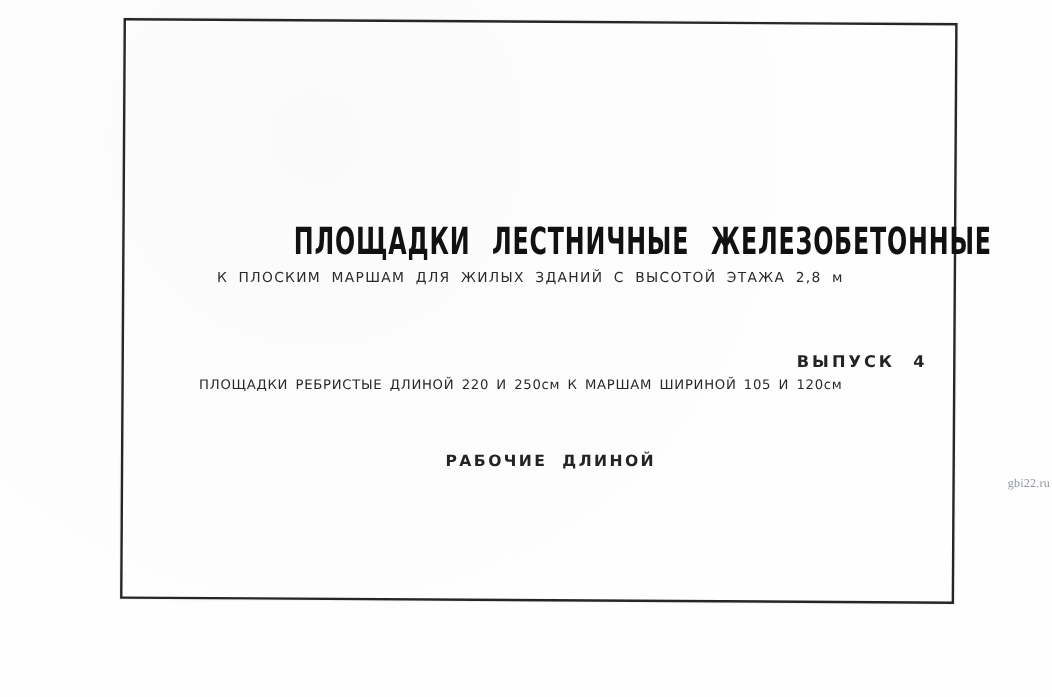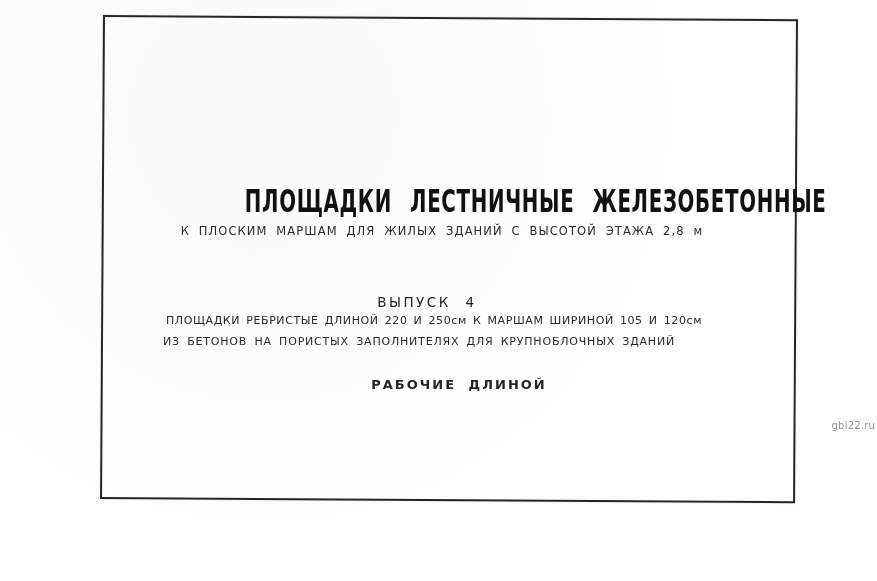--- a/index.html
+++ b/index.html
@@ -77,25 +77,26 @@
     top: 224px;
     font-size: 11.5px;
     letter-spacing: 1.1px;
     word-spacing: 4px;
     color: #2a2a2a;
     transform: translateX(-7px);
   }
   .issue-line {
     top: 294px;
     font-size: 13.5px;
-    font-weight: normal;
+    font-weight: bold;
     letter-spacing: 2.5px;
     word-spacing: 8px;
     color: #242424;
     transform: translateX(-22px);
+    text-align: right;
   }
   .issue-desc-1 {
     top: 314px;
     font-size: 11px;
     letter-spacing: 0.6px;
     word-spacing: 2px;
     color: #282828;
     transform: translateX(-15px);
   }
   .issue-desc-2 {
@@ -110,25 +111,26 @@
     top: 377px;
     font-size: 13px;
     font-weight: bold;
     letter-spacing: 2px;
     word-spacing: 6px;
     color: #242424;
     transform: translateX(10px);
   }
   .watermark {
     position: absolute;
-    top: 420px;
+    top: 398px;
     right: 2px;
     font-size: 10px;
     color: #8f959c;
     letter-spacing: 0.2px;
+    font-family: Liberation Serif, serif;
   }
 </style>
 </head>
 <body>
 
 <div class="sheet">
 
   <div class="frame"></div>
 
 
@@ -136,19 +138,18 @@
   <div class="line main-title">
     <span class="squeeze">ПЛОЩАДКИ ЛЕСТНИЧНЫЕ ЖЕЛЕЗОБЕТОННЫЕ</span>
   </div>
 
   <div class="line subtitle-line">К ПЛОСКИМ МАРШАМ ДЛЯ ЖИЛЫХ ЗДАНИЙ С ВЫСОТОЙ ЭТАЖА 2,8 м</div>
 
   <div class="line issue-line">ВЫПУСК 4</div>
 
   <div class="line issue-desc-1">ПЛОЩАДКИ РЕБРИСТЫЕ ДЛИНОЙ 220 И 250см К МАРШАМ ШИРИНОЙ 105 И 120см</div>
 
-  <div class="line issue-desc-2">ИЗ БЕТОНОВ НА ПОРИСТЫХ ЗАПОЛНИТЕЛЯХ ДЛЯ КРУПНОБЛОЧНЫХ ЗДАНИЙ</div>
 
   <div class="line doc-type">РАБОЧИЕ ДЛИНОЙ</div>
 
   <div class="watermark">gbi22.ru</div>
 
 </div>
 
 </body></html>

